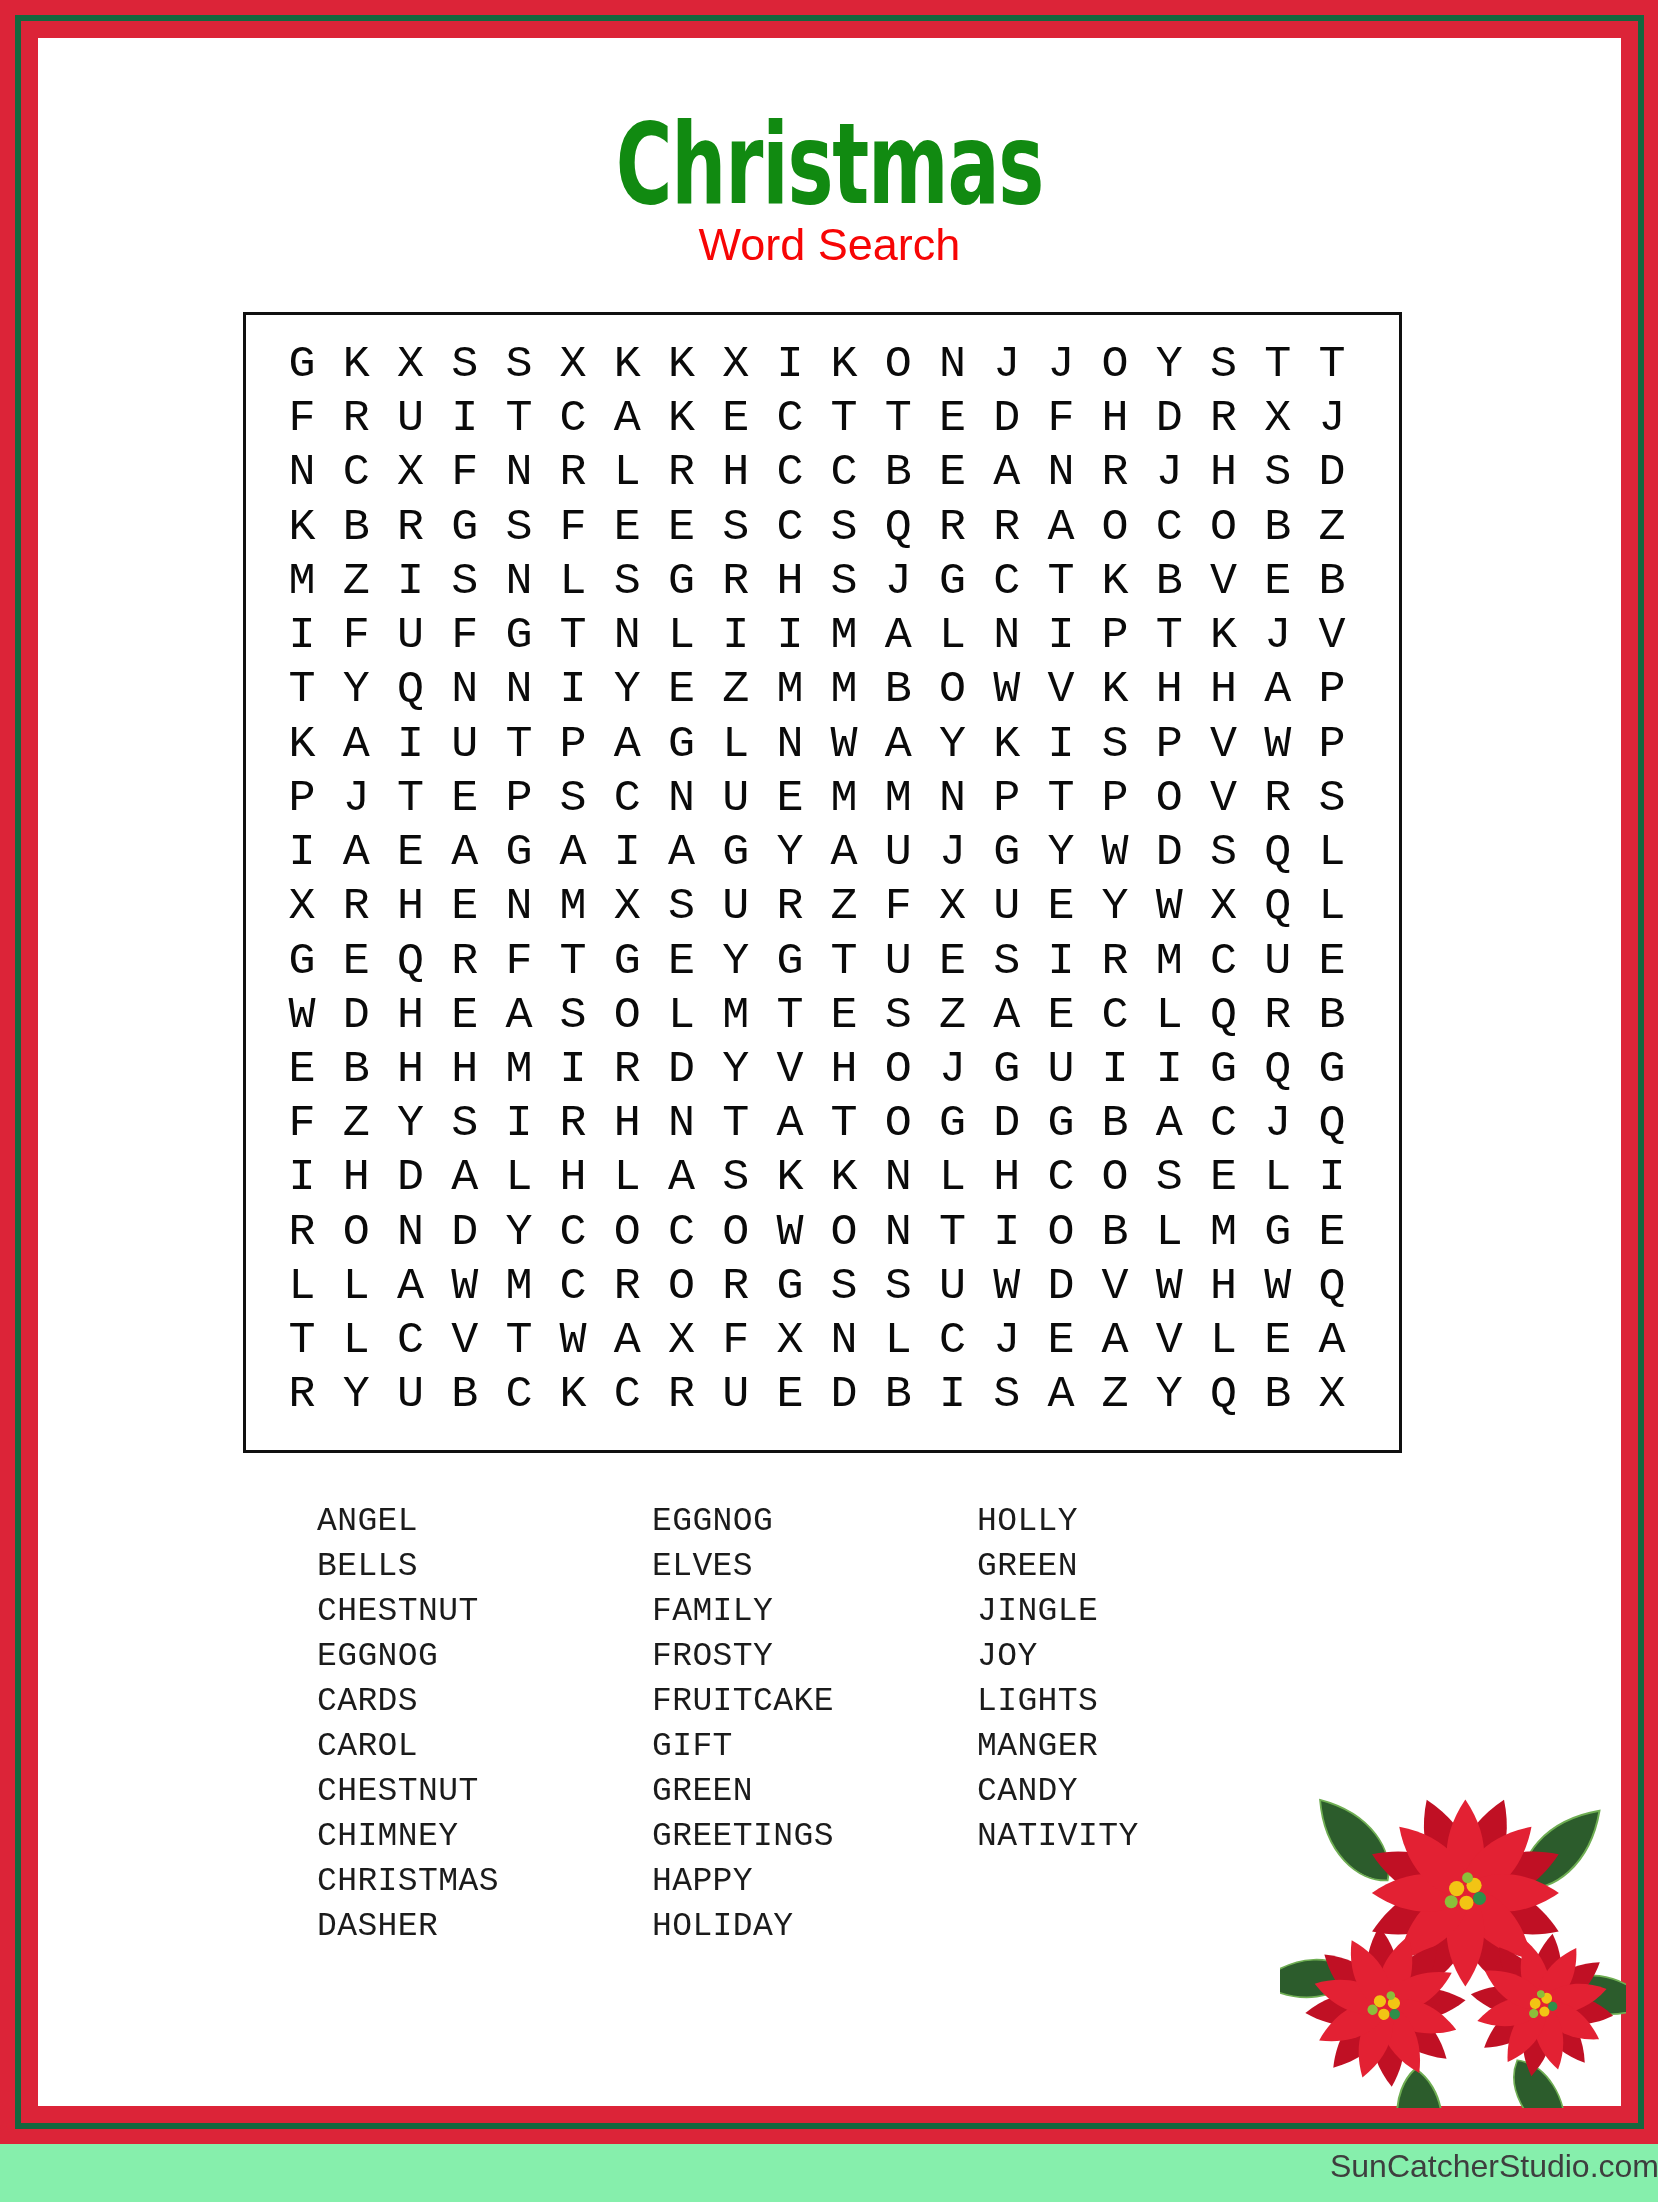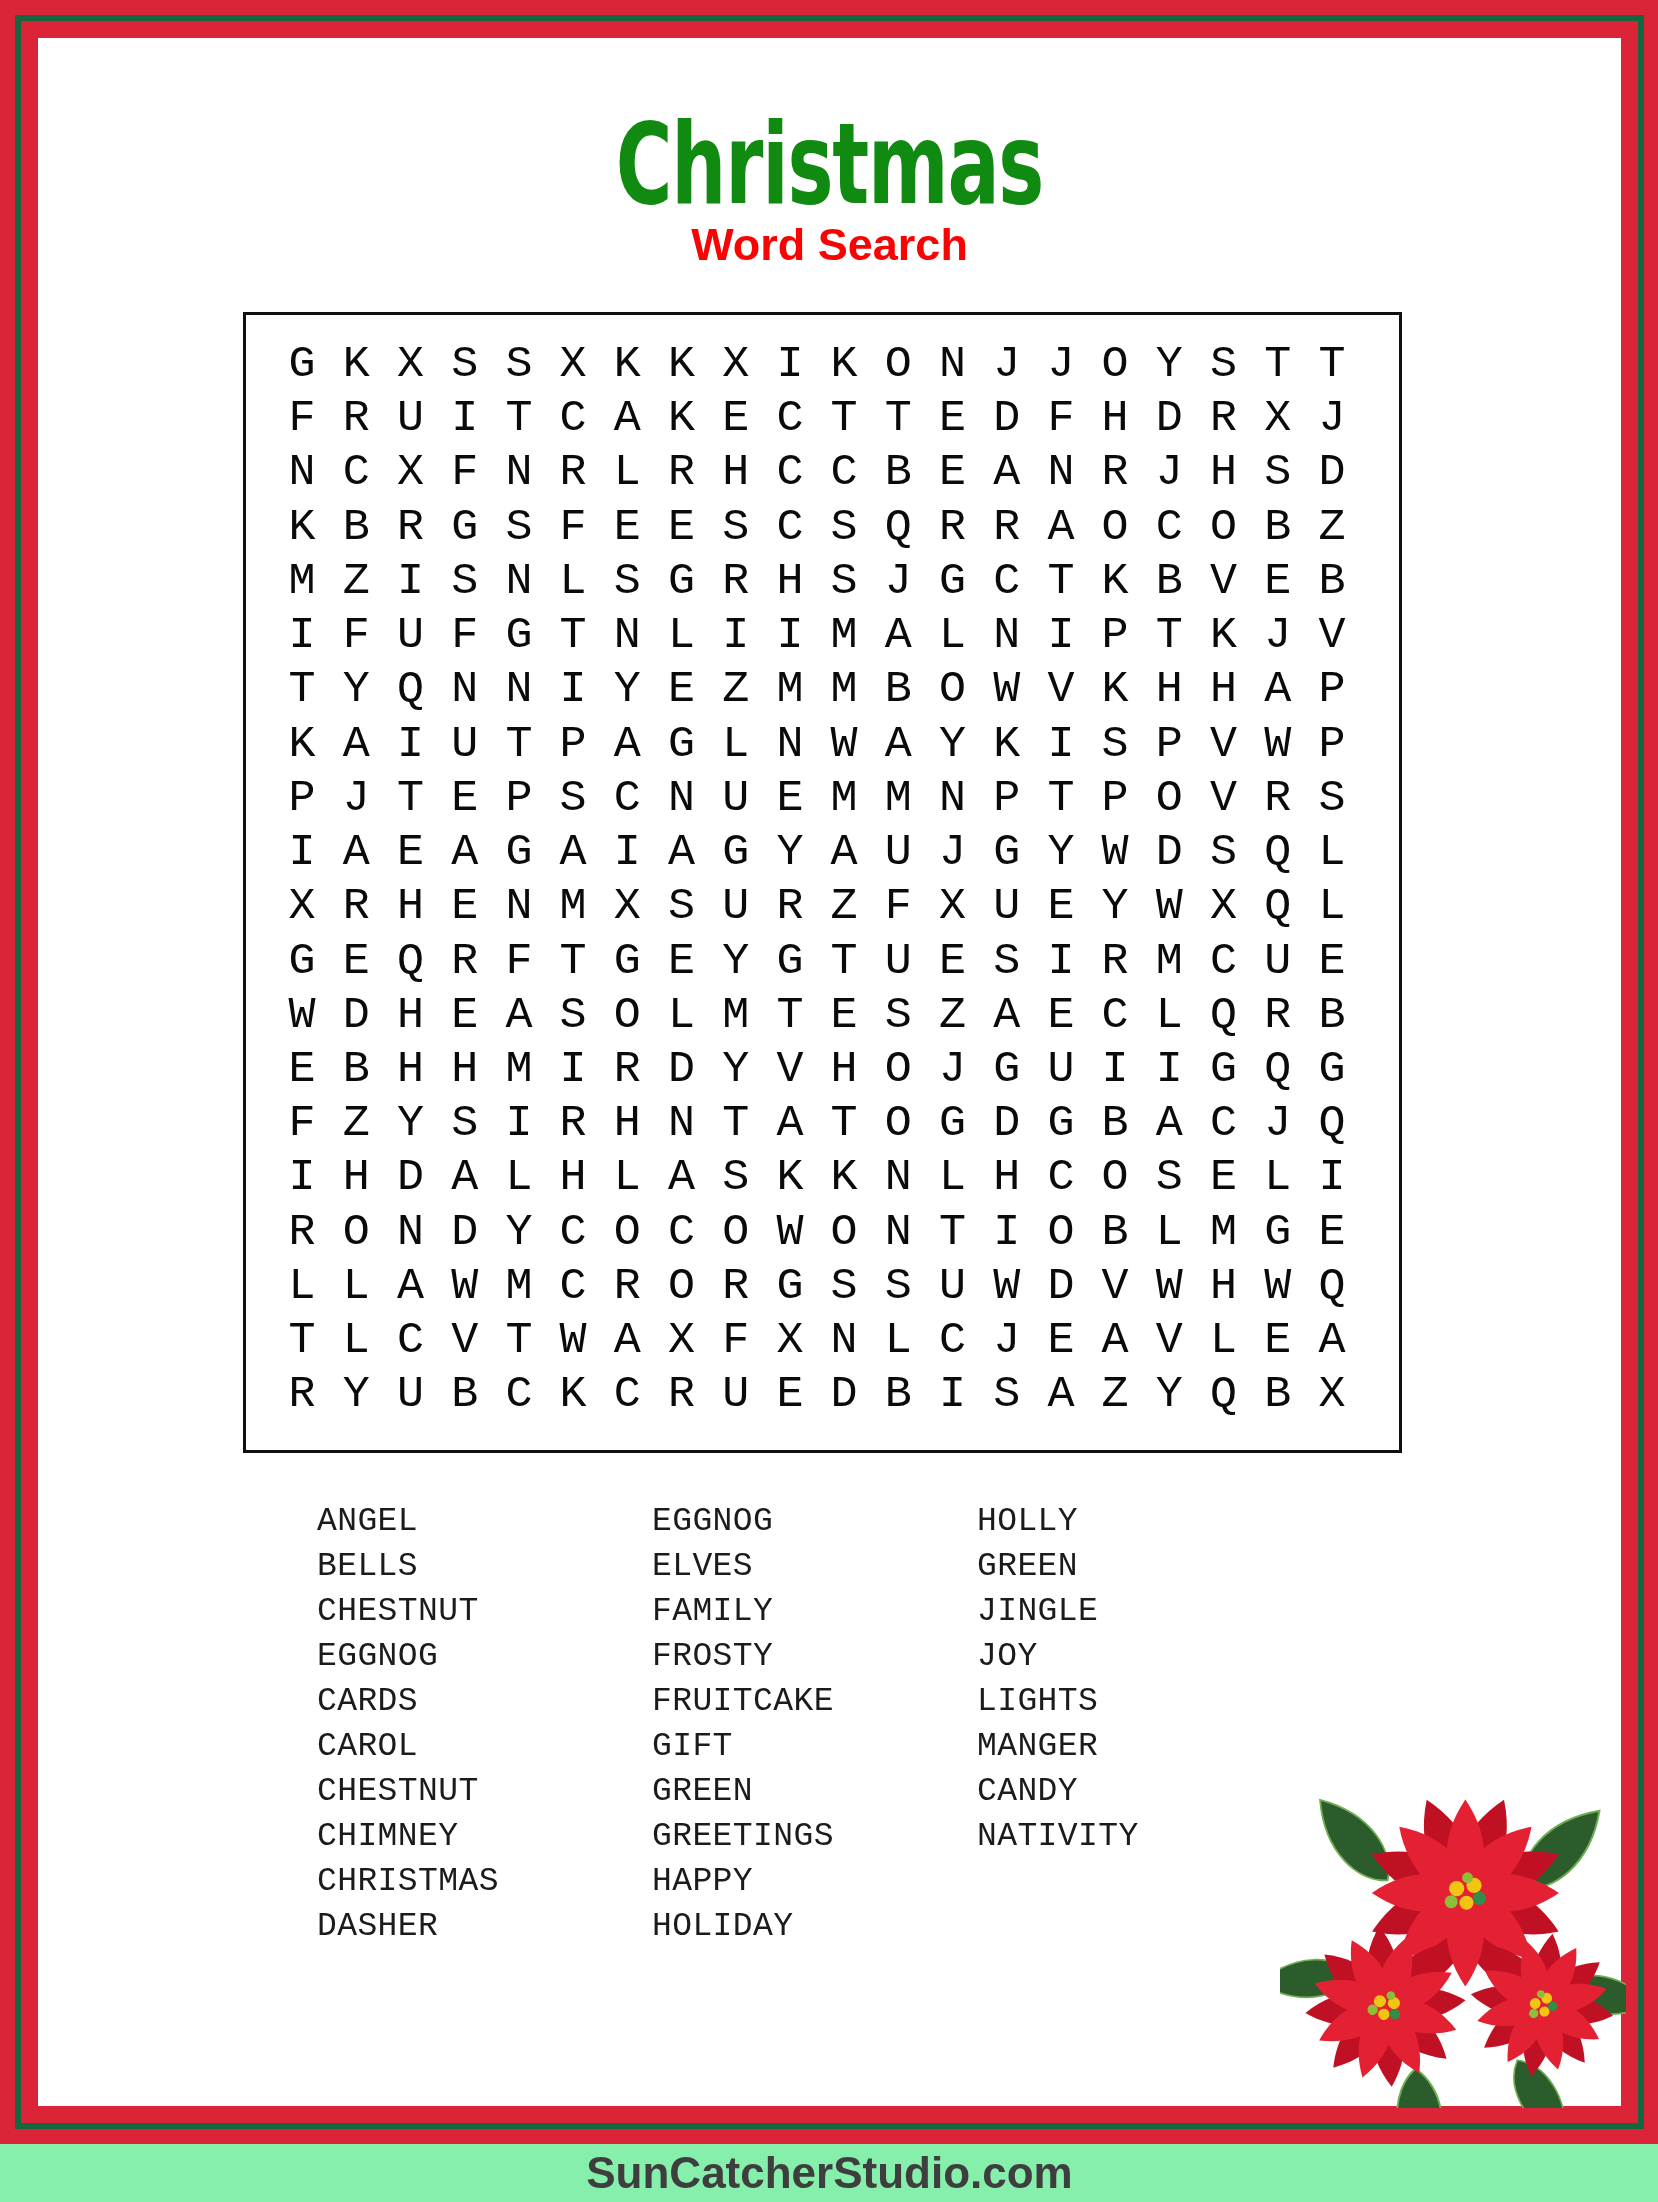--- a/index.html
+++ b/index.html
@@ -33,21 +33,21 @@
     font-size:112px;line-height:1.0;
     letter-spacing:-1.7px;
     color:var(--title-green,#118a11);
     transform:scaleX(0.69);
     transform-origin:center;
   }
   .subtitle{
     position:absolute;top:222px;left:0;width:100%;
     text-align:center;
     font-family:"Liberation Sans",sans-serif;
-    font-weight:bold;
+    font-weight:normal;
     font-size:45px;line-height:1.0;
     color:var(--subtitle-red,#f70505);
   }
   .grid-box{
     position:absolute;left:243px;top:312px;
     width:1159px;height:1141px;
     box-sizing:border-box;
     border:3.4px solid var(--grid-border,#101010);
     background:#ffffff;
   }
@@ -72,25 +72,24 @@
     font-size:33px;line-height:45px;
     letter-spacing:0.4px;
     color:var(--word-color,#1b1b1b);
   }
   .word-column.c1{left:317px;}
   .word-column.c2{left:652px;}
   .word-column.c3{left:977px;}
   .word{white-space:nowrap;}
   .footer{
     position:absolute;top:2149px;left:0;width:100%;
-    text-align:center;
+    text-align:right;
     font-family:"Liberation Sans",sans-serif;
-    font-size:44px;line-height:1.1;
+    font-size:32px;line-height:1.1;
     color:var(--footer-color,#3e3e3e);
-    font-weight:bold;
   }
   .poinsettia{
     position:absolute;left:1280px;top:1757px;
     width:346px;height:351px;
   }
 </style>
 </head>
 <body>
 
 <div class="page">

